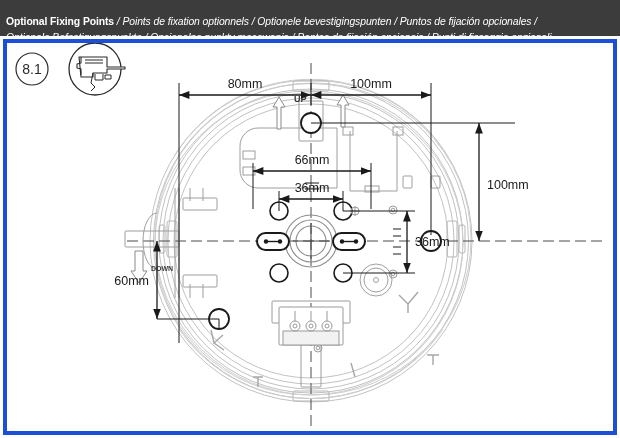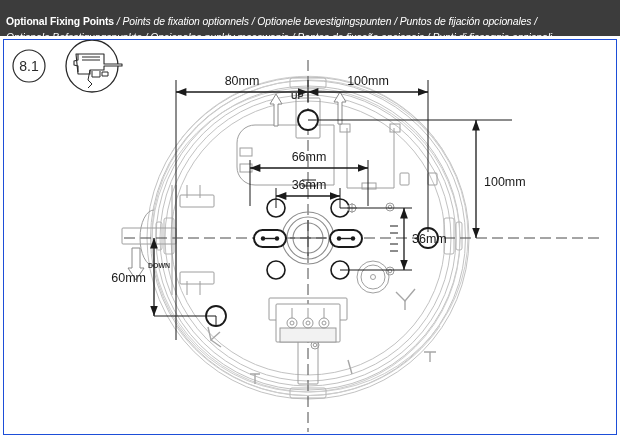--- a/index.html
+++ b/index.html
@@ -23,21 +23,21 @@
     letter-spacing:-0.1px;
   }
   .hbold{font-weight:bold;font-style:normal;}
   .hital{font-style:italic;}
 
   
   #frame{
     position:absolute;left:3px;top:39px;
     width:614px;height:396px;
     box-sizing:border-box;
-    border:1px solid #1d4ed8;
+    border:4px solid #1d4ed8;
     background:#ffffff;
     overflow:hidden;
   }
   #svgwrap{position:absolute;left:0;top:0;width:614px;height:396px;}
   svg{display:block;}
   .dimtext{
     font-family:"Liberation Sans", sans-serif;
     font-size:12.5px;fill:#1a1a1a;
   }
   .arrowlbl{
@@ -51,21 +51,21 @@
 </style>
 </head>
 <body>
 
 <div id="page">
 
   <div id="header">
     <div class="hline">
       <span class="hbold">Optional Fixing Points</span><span class="hital"> / Points de fixation optionnels / Optionele bevestigingspunten / Puntos de fijación opcionales /</span>
     </div>
-    <div class="hline hital">Optionale Befestigungspunkte / Opcjonalne punkty mocowania / Pontos de fixação opcionais / Punti di fissaggio opzionali</div>
+    <div class="hline hital">Optionale Befestigungspunkte / Opcjonalne punkty mocowania / Pontos de fijación opcionais / Punti di fissaggio opzionali</div>
   </div>
 
   <div id="frame">
     <div id="svgwrap">
       <svg width="614" height="396" viewBox="0 0 614 396" xmlns="http://www.w3.org/2000/svg">
         <defs>
           <marker id="ah" markerWidth="9" markerHeight="9" refX="8" refY="3" orient="auto" markerUnits="strokeWidth">
             <path d="M0,0 L8,3 L0,6 z" fill="#1a1a1a"></path>
           </marker>
           <marker id="ahr" markerWidth="9" markerHeight="9" refX="0" refY="3" orient="auto" markerUnits="strokeWidth">

